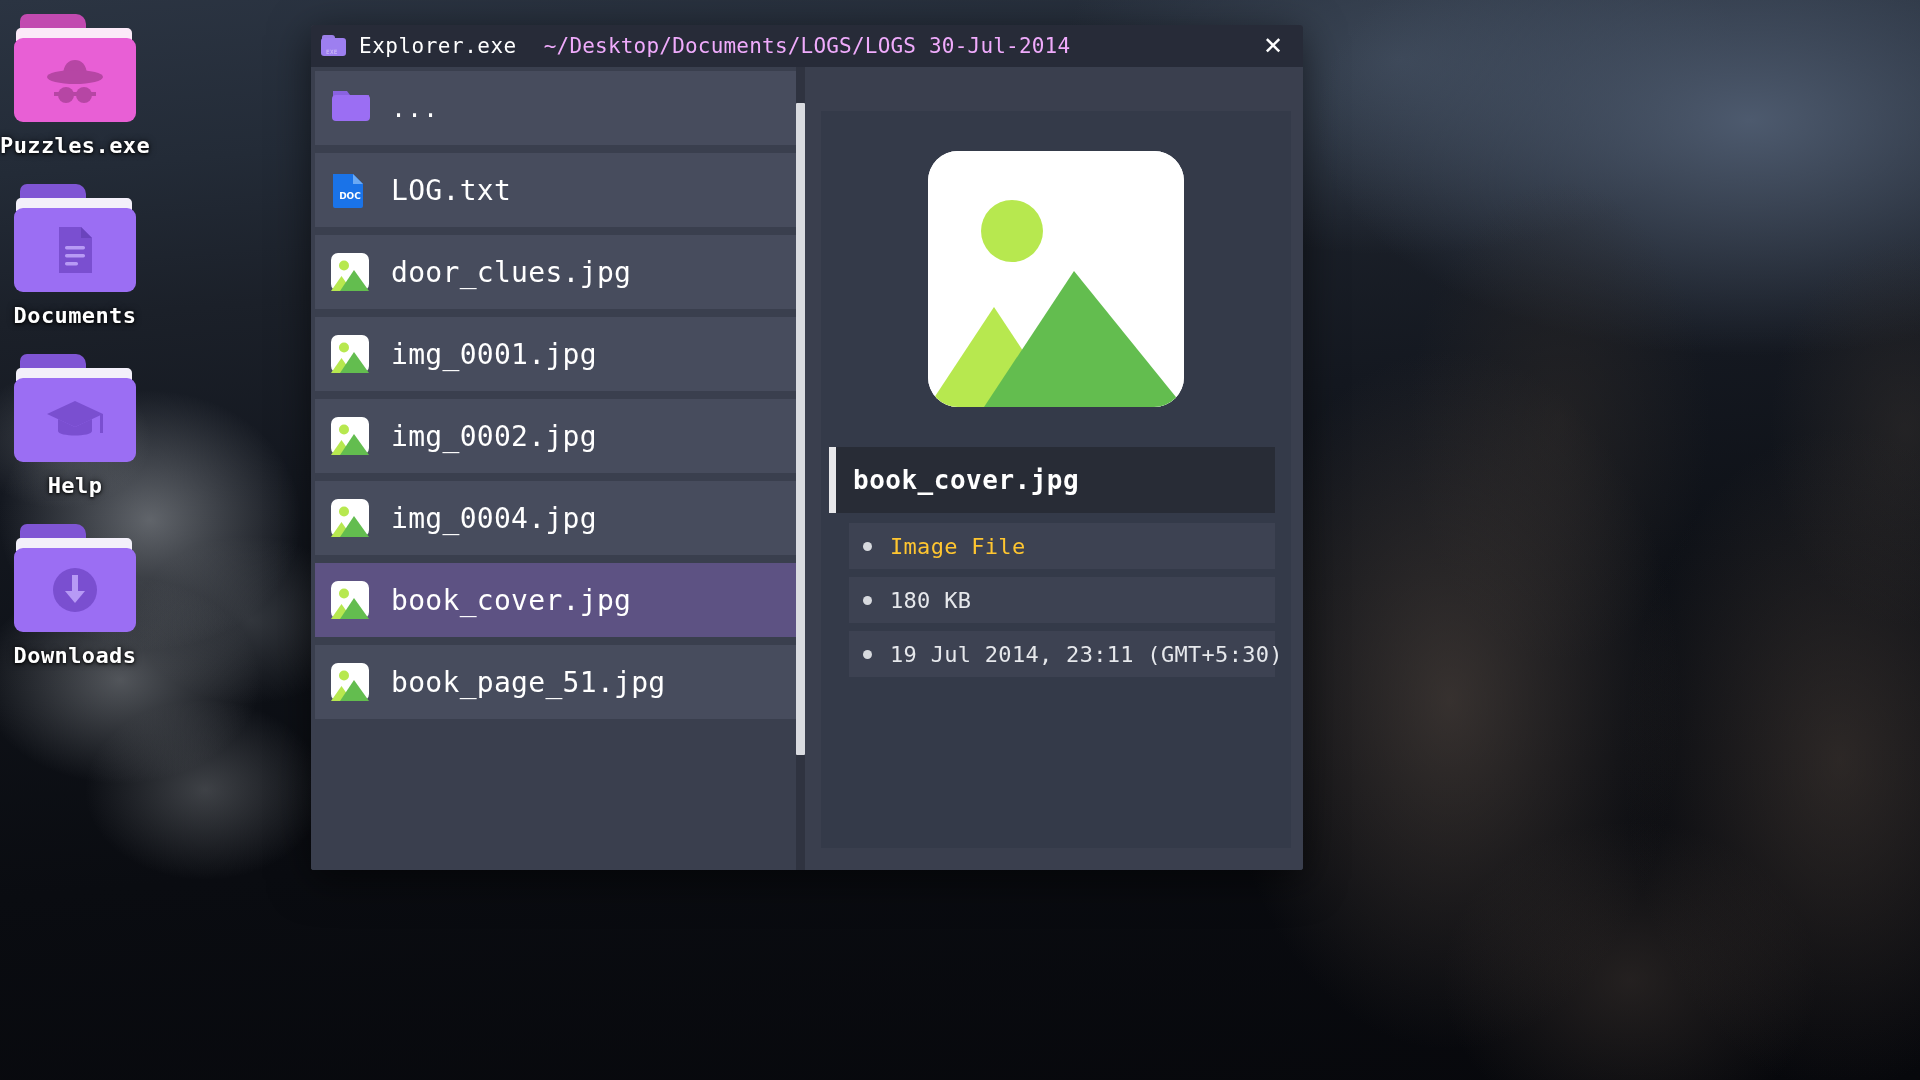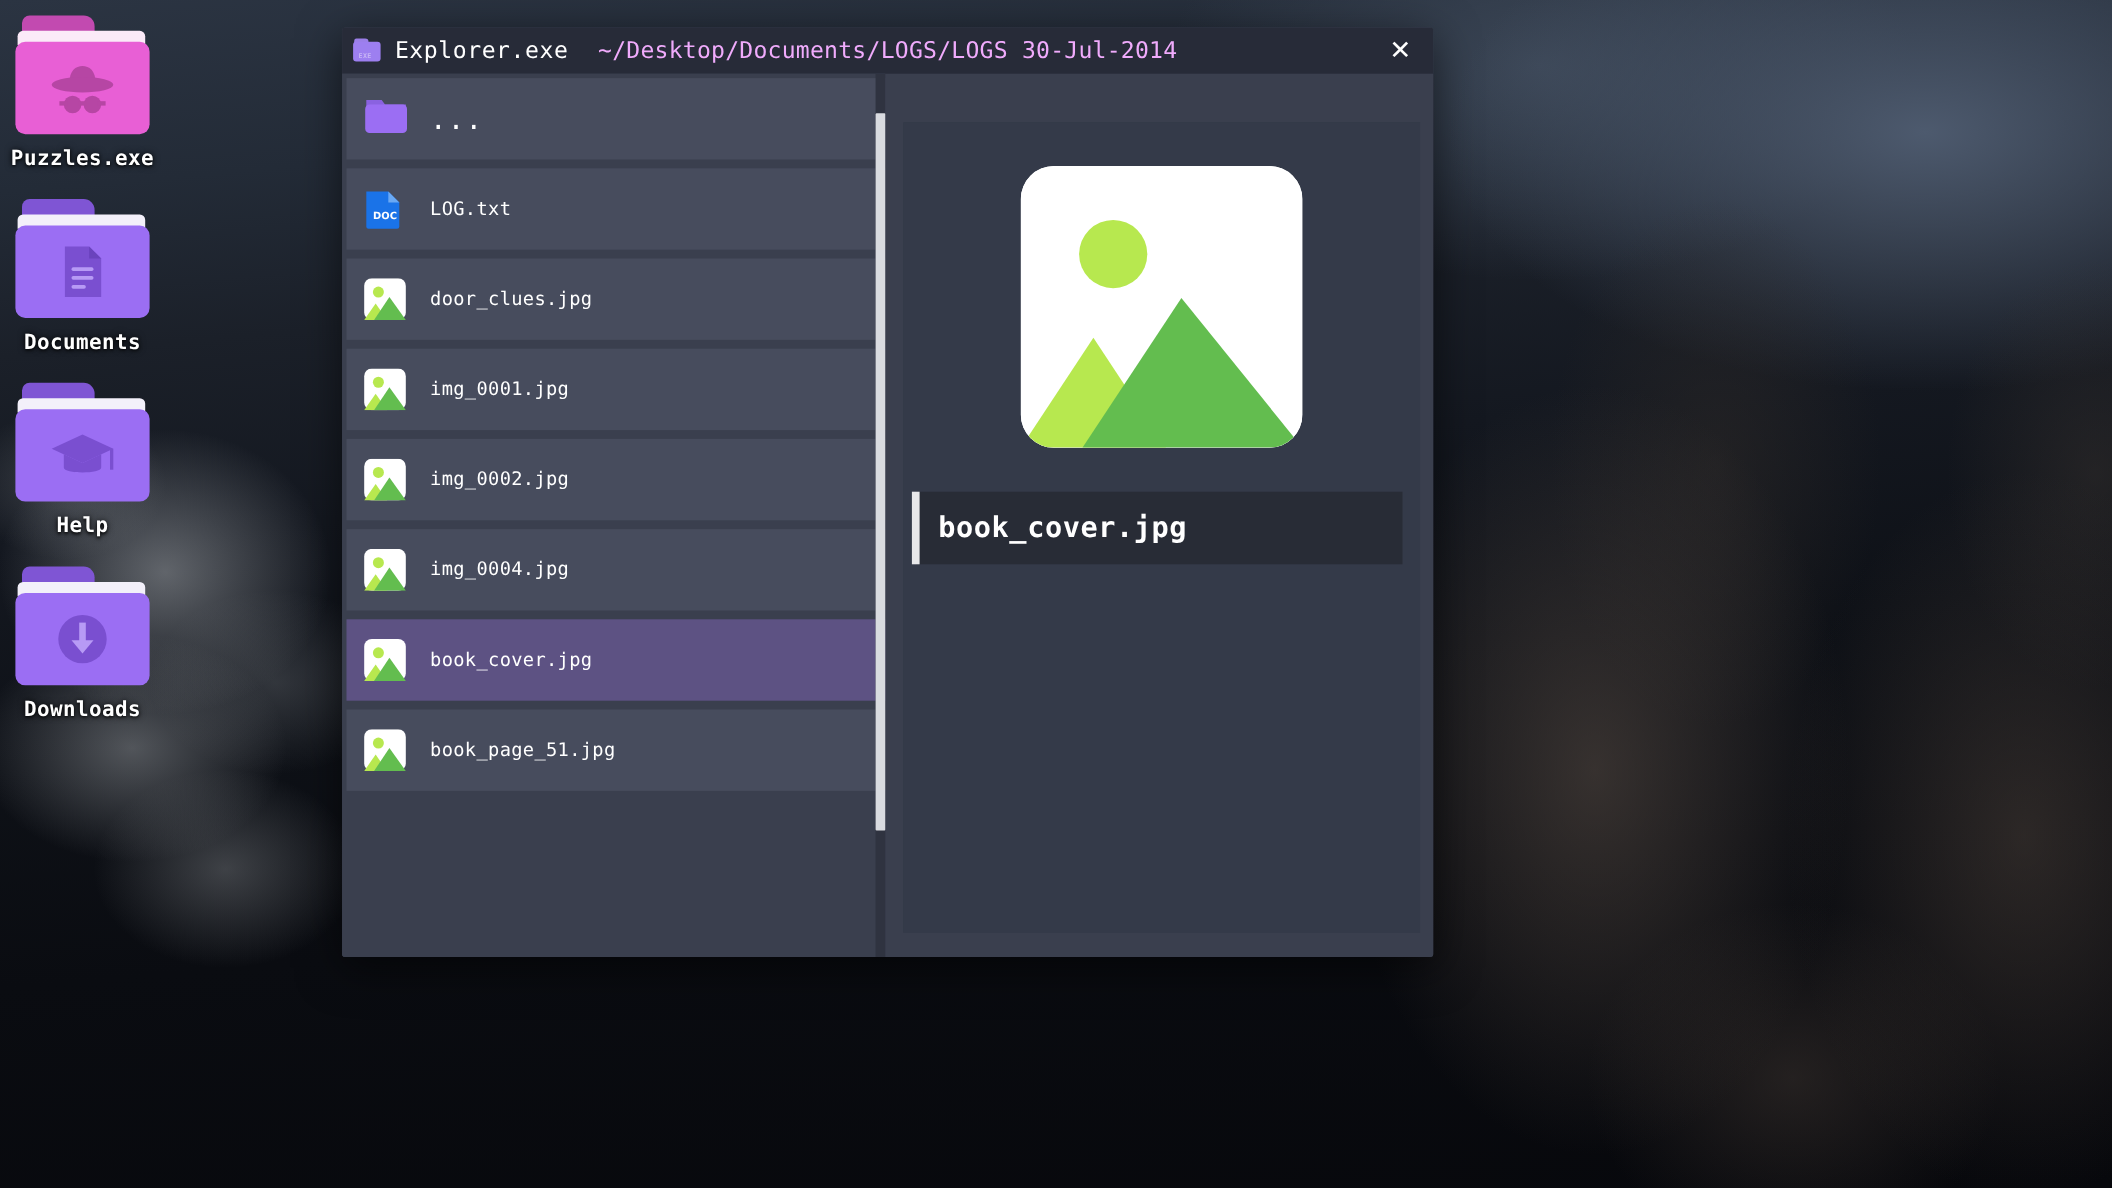--- a/index.html
+++ b/index.html
@@ -95,21 +95,21 @@
     height: 84px;
     border-radius: 9px;
     display: flex;
     align-items: center;
     justify-content: center;
   }
   .folder-body svg { display: block; }
   .desktop-label {
     margin-top: 7px;
     color: #ffffff;
-    font-size: 19px;
+    font-size: 22px;
     font-weight: bold;
     letter-spacing: .4px;
     text-shadow: 0 1px 3px rgba(0,0,0,.92), 0 0 7px rgba(0,0,0,.75);
     font-family: "DejaVu Sans Mono", "Liberation Mono", monospace;
   }
 
   
   #explorer-window {
     position: absolute;
     left: 311px;
@@ -204,21 +204,21 @@
     display: flex;
     align-items: center;
     background: #474c5d;
     padding-left: 16px;
     cursor: pointer;
   }
   .file-row.selected { background: #5d5283; }
   .file-icon { flex: 0 0 38px; width: 38px; height: 38px; margin-right: 22px; text-align: right; }
   .file-name {
     color: #ffffff;
-    font-size: 17px;
+    font-size: 28px;
     letter-spacing: .3px;
     white-space: nowrap;
   }
   .file-name.ellipsis { font-size: 25px; letter-spacing: 1px; }
 
   
   #list-scrollbar {
     position: absolute;
     right: 0;
     top: 0;
@@ -493,18 +493,32 @@
               <path d="M56 256 L146 120 L256 256 Z" fill="#63bd4f"></path>
             </svg>
           </div>
         </div>
 
         <div id="file-title-bar">
           <div id="file-title-accent"></div>
           <div id="file-title-text">book_cover.jpg</div>
         </div>
 
+        <ul id="meta-list">
+            <li class="meta-row">
+              <span class="meta-bullet"></span>
+              <span class="meta-text accent">Image File</span>
+            </li>
+            <li class="meta-row">
+              <span class="meta-bullet"></span>
+              <span class="meta-text">180 KB</span>
+            </li>
+            <li class="meta-row">
+              <span class="meta-bullet"></span>
+              <span class="meta-text">19 Jul 2014, 23:11 (GMT+5:30)</span>
+            </li>
+          </ul>
 
       </div>
 
     </div>
   </div>
 </div>
 
 </body></html>

